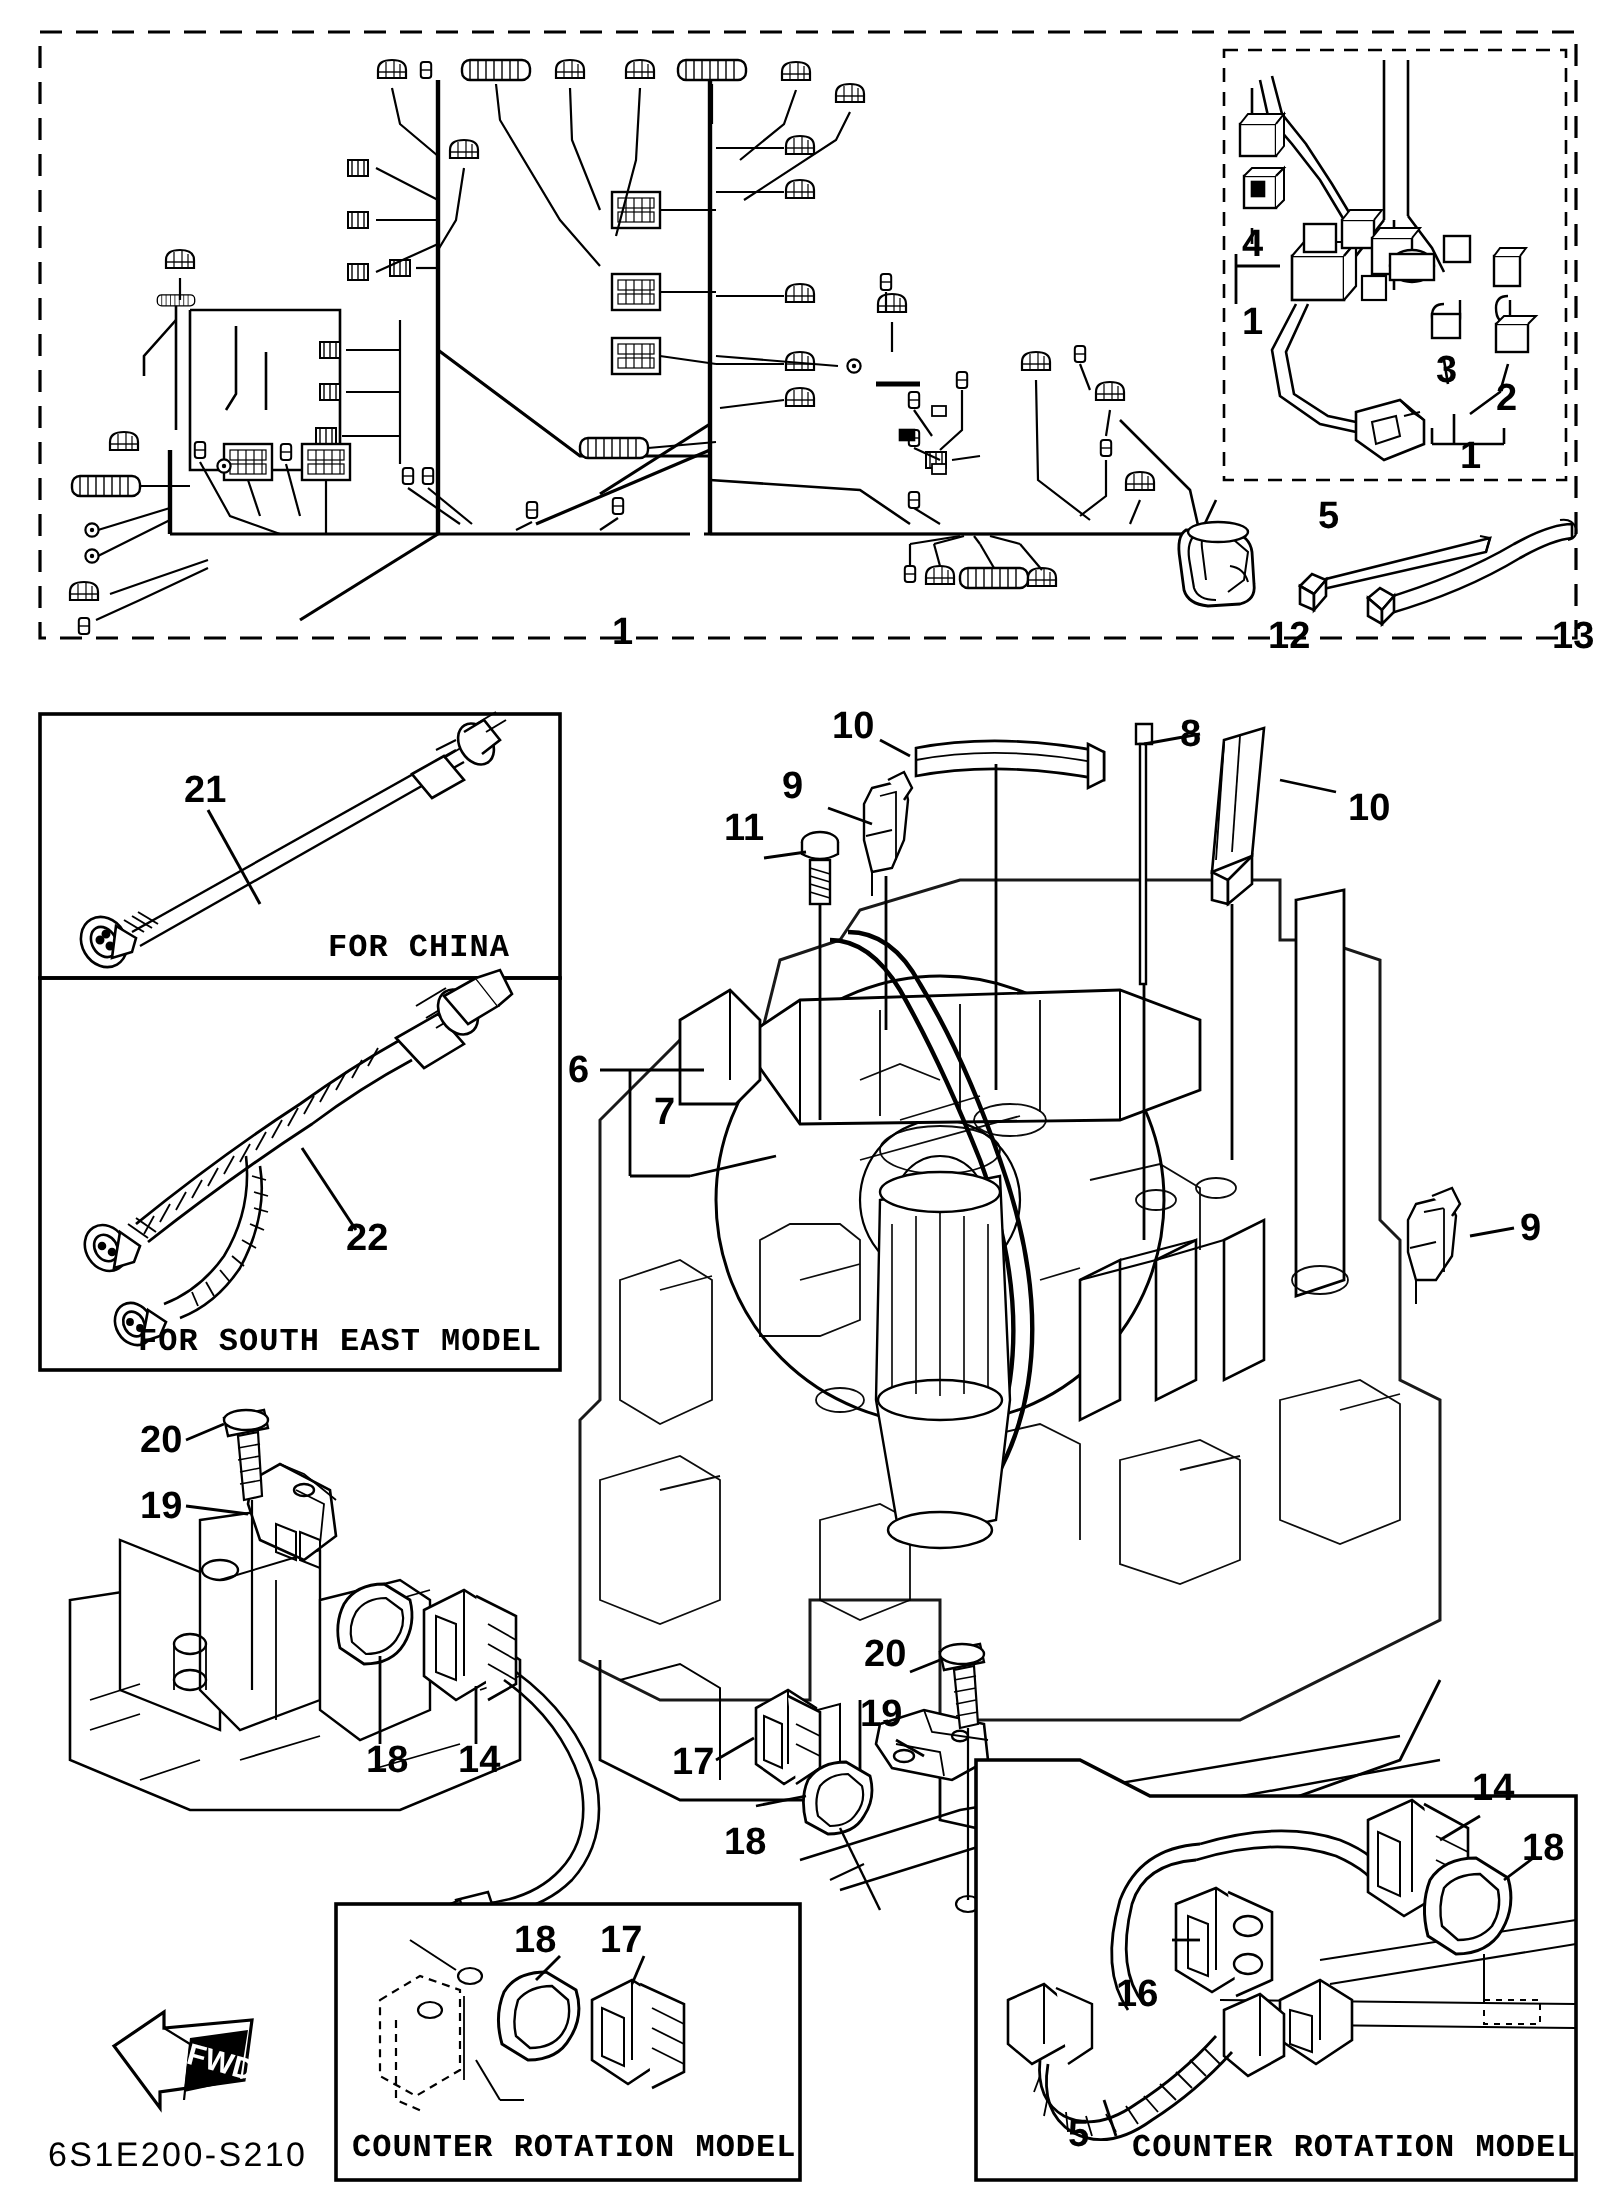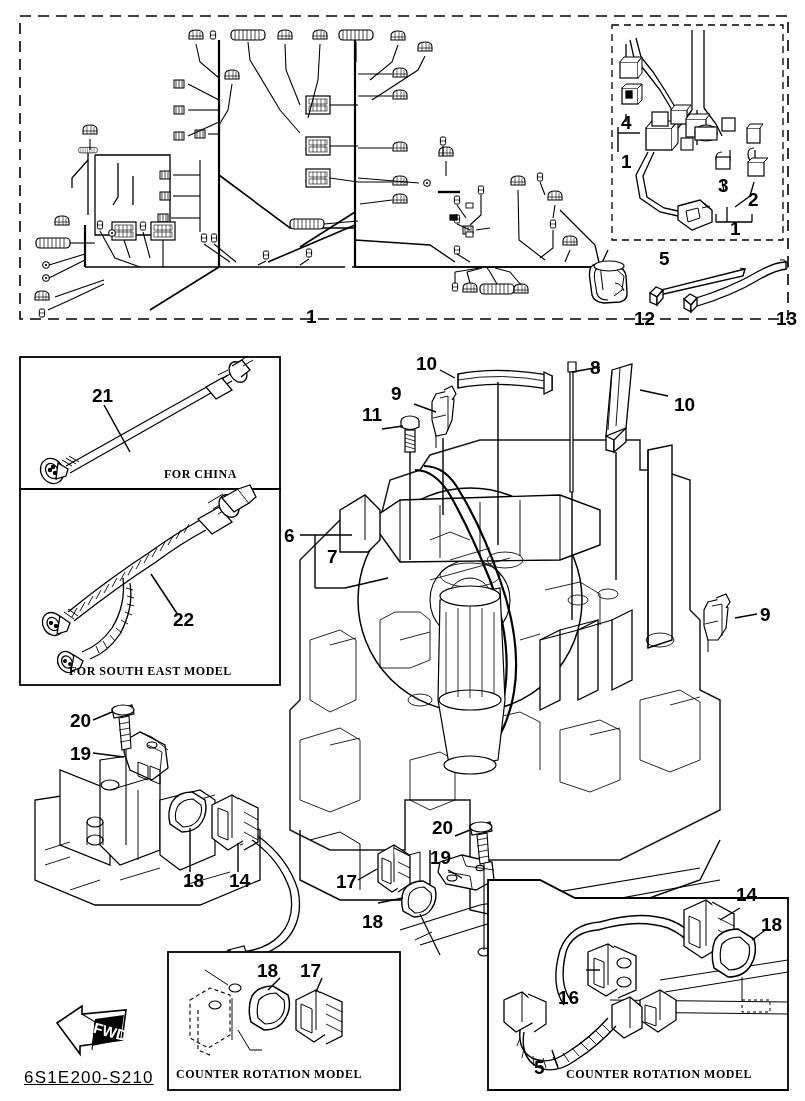--- a/index.html
+++ b/index.html
@@ -22,36 +22,35 @@
     font-family:"Liberation Sans", sans-serif;
     font-weight:bold;
     font-size:19px;
     line-height:19px;
     color:#000;
     white-space:nowrap;
     letter-spacing:0px;
   }
   .boxlabel{
     position:absolute;
-    font-family:Liberation Serif, serif;
+    font-family:Liberation Mono, monospace;
     font-weight:bold;
-    font-size:12px;
+    font-size:16px;
     line-height:16px;
     letter-spacing:0.5px;
     white-space:nowrap;
   }
   .partno{
     position:absolute;
     left:24px; top:1068px;
     font-family:"Liberation Sans", sans-serif;
     font-size:17px;
     letter-spacing:1.2px;
     font-weight:normal;
     white-space:nowrap;
-    text-decoration:underline;
   }
   .fwdtxt{
     position:absolute;
     font-family:"Liberation Sans", sans-serif;
     font-weight:bold;
     font-size:15px;
     color:#fff;
     white-space:nowrap;
   }
 </style>

